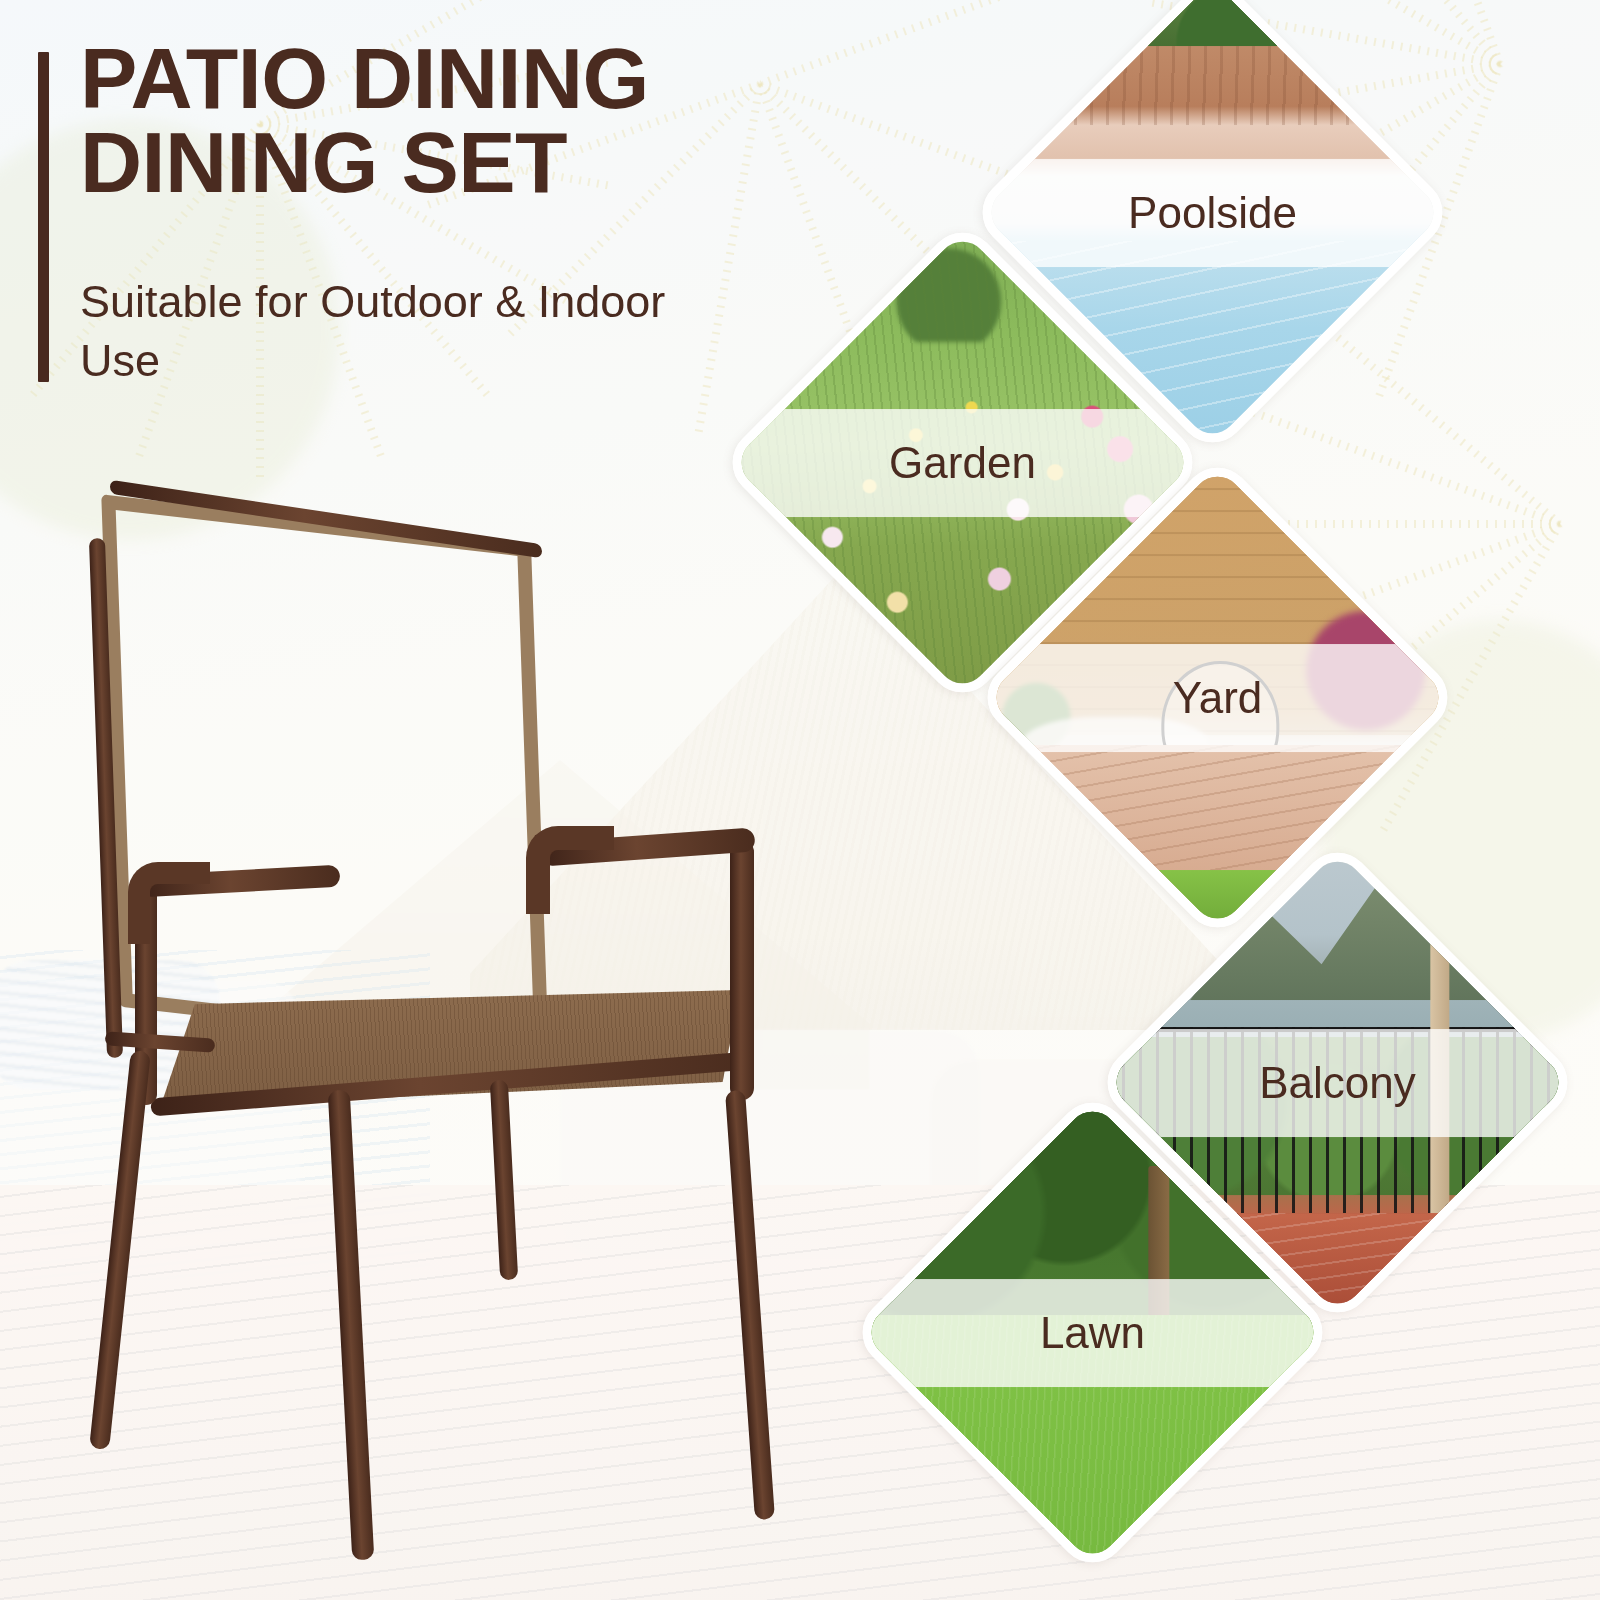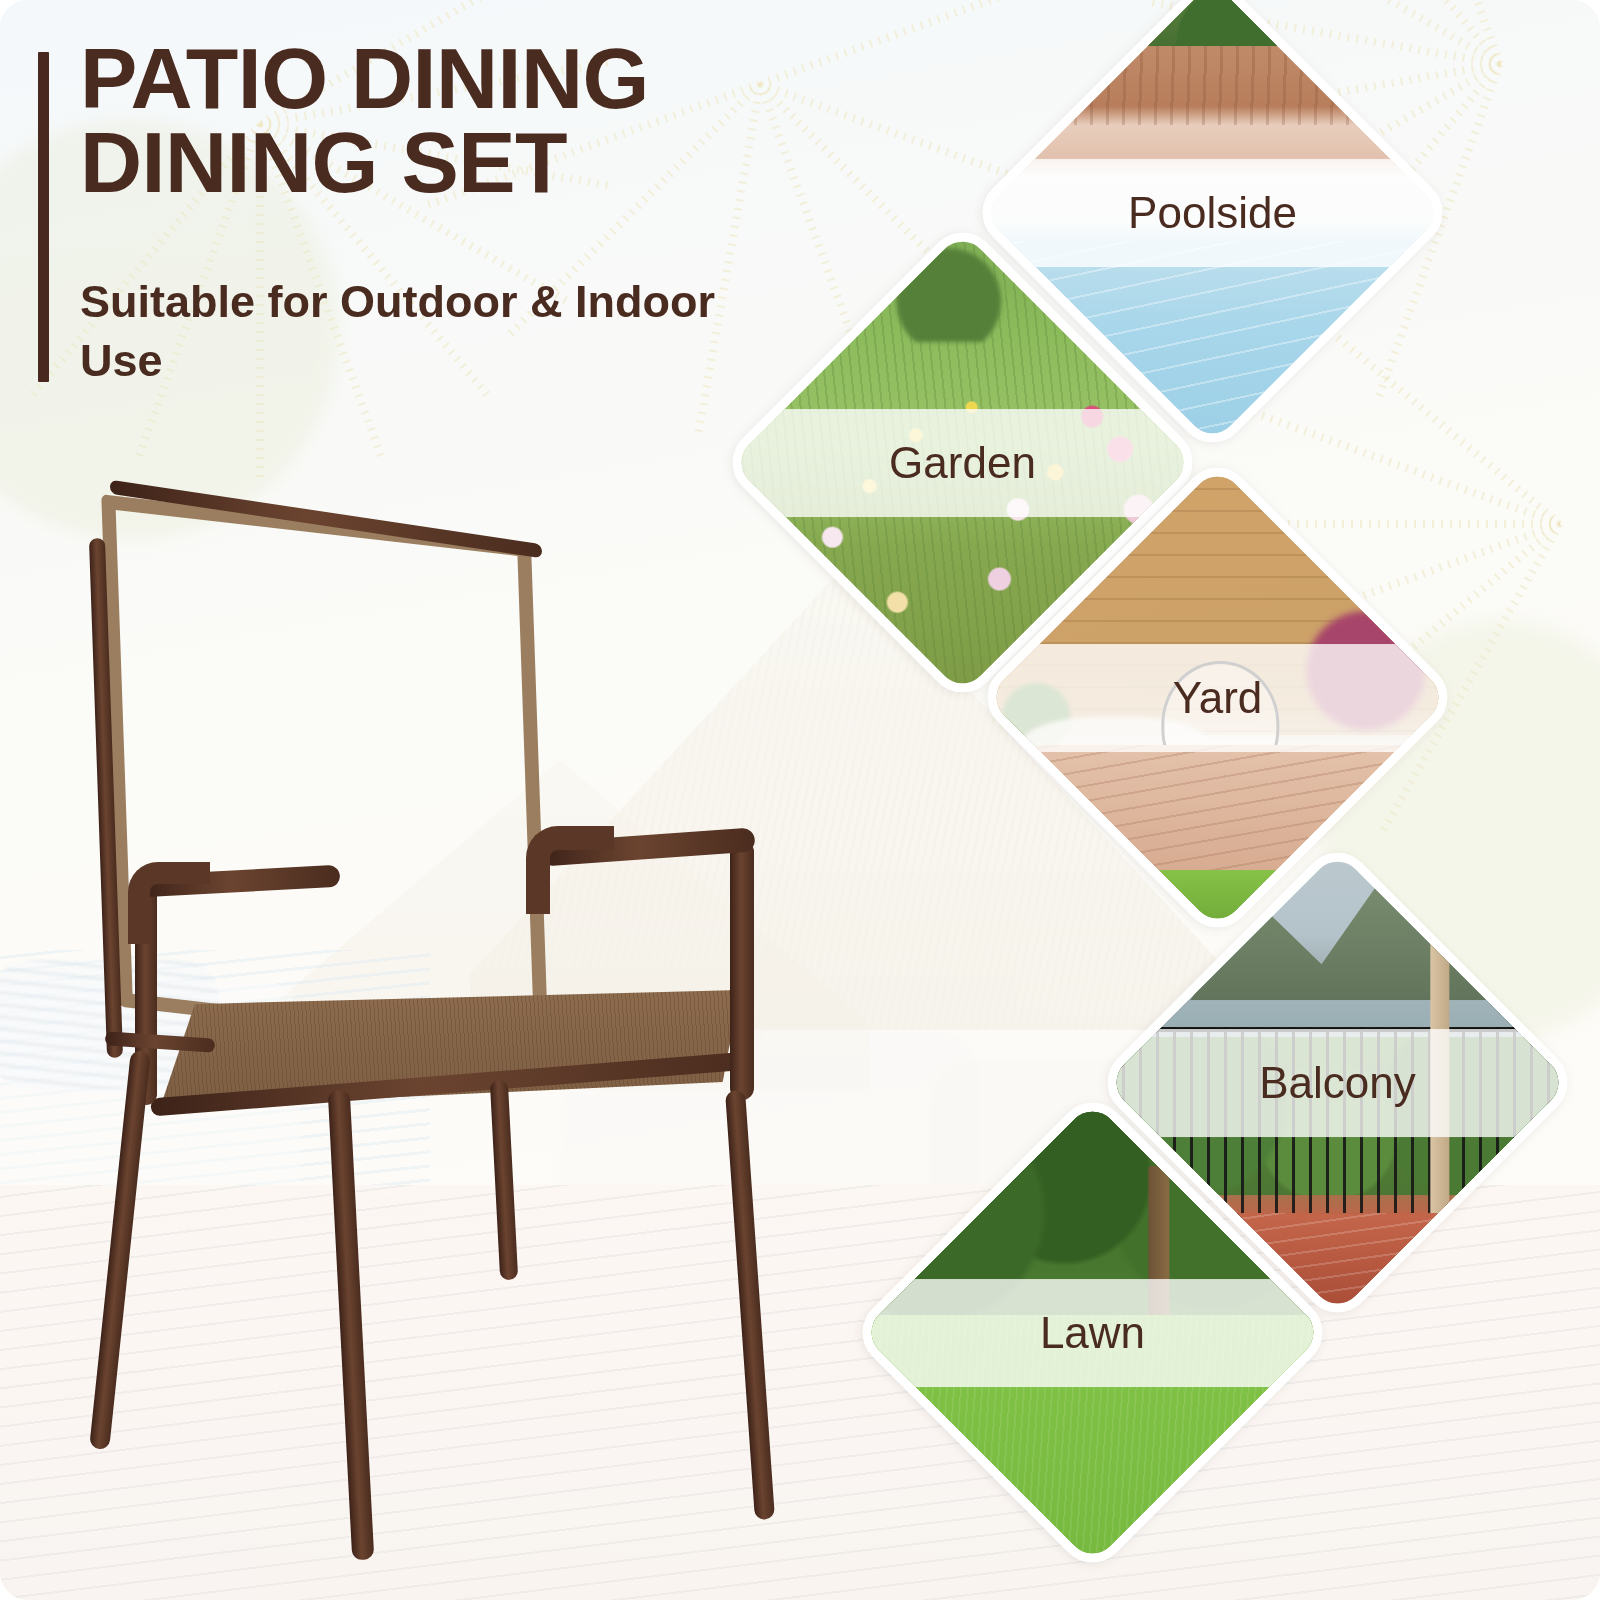--- a/index.html
+++ b/index.html
@@ -1,21 +1,21 @@
 <!DOCTYPE html>
 <html><head>
 <meta charset="utf-8">
 <style>
   html,body{margin:0;padding:0;}
   body{
     width:1600px;height:1600px;overflow:hidden;
     font-family:"Liberation Sans", sans-serif;
     background:#ffffff;
   }
-  .stage{position:relative;width:1600px;height:1600px;overflow:hidden;background:#fdfcf8;border-radius:28px;}
+  .stage{position:relative;width:1600px;height:1600px;overflow:hidden;background:#fdfcf8;}
 
   
   .bg{position:absolute;inset:0;overflow:hidden;}
   .bg-sky{position:absolute;inset:0;
     background:linear-gradient(170deg,#eef4f8 0%,#f6f7f3 28%,#fbf9f2 55%,#fdfbf6 100%);}
   
   .frond{position:absolute;transform-origin:0 50%;
     background:repeating-linear-gradient(90deg,
       rgba(226,214,150,.55) 0 2px, rgba(255,255,255,0) 2px 9px);
     height:8px;border-radius:4px;filter:blur(.4px);}
@@ -46,21 +46,21 @@
   .whiteveil{position:absolute;inset:0;background:rgba(255,255,255,.40);}
 
   
   .accent-bar{position:absolute;left:38px;top:52px;width:11px;height:330px;
     background:#49291f;border-radius:1px;}
   .title{position:absolute;left:80px;top:36px;width:820px;
     color:#4a2b20;font-weight:bold;font-size:86px;line-height:.98;
     letter-spacing:-.5px;}
   .title .l2{display:block;}
   .subtitle{position:absolute;left:80px;top:272px;width:640px;
-    color:#4a2b20;font-size:45px;line-height:1.32;font-weight:700;}
+    color:#4a2b20;font-size:45px;line-height:1.32;font-weight:400;}
 
   
   .tile{position:absolute;transform:rotate(45deg);overflow:hidden;
     border-radius:34px;border:9px solid #ffffff;box-sizing:border-box;
     box-shadow:0 2px 10px rgba(120,110,100,.13);}
   .tile .photo{position:absolute;left:50%;top:50%;width:142%;height:142%;
     transform:translate(-50%,-50%) rotate(-45deg);}
 
   
   .bandwrap{position:absolute;left:50%;top:50%;width:142%;height:142%;

